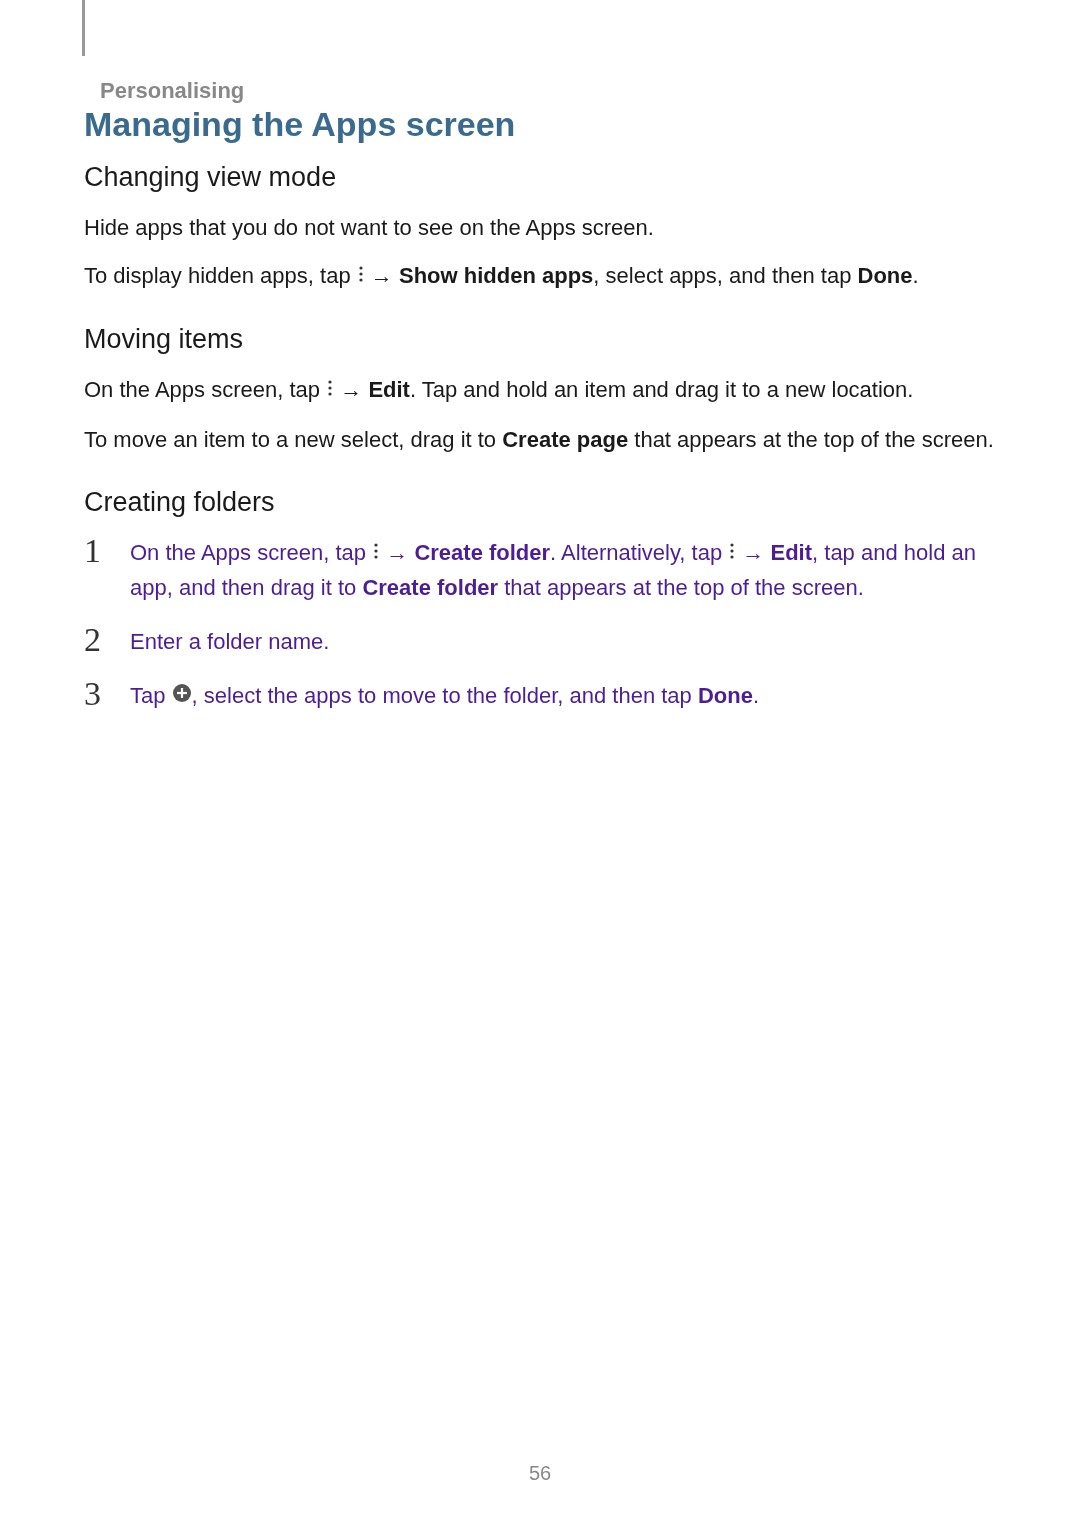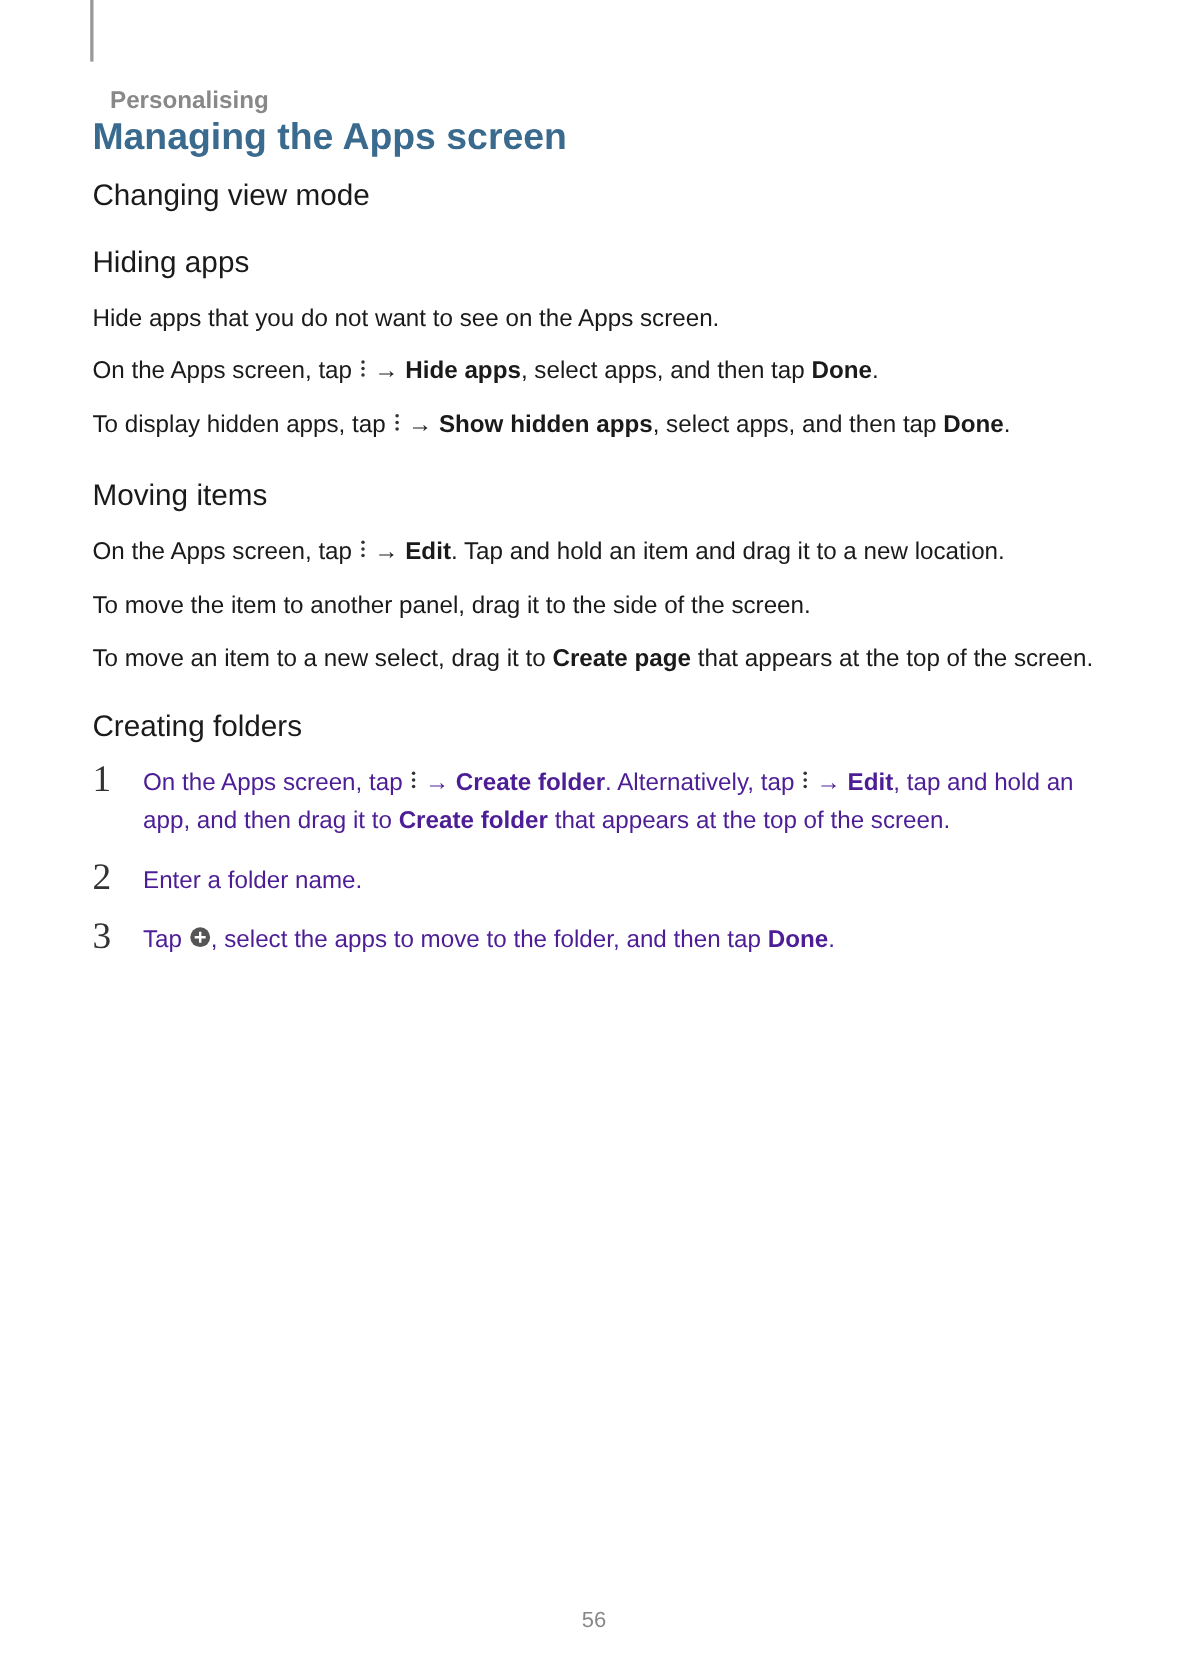--- a/index.html
+++ b/index.html
@@ -116,46 +116,37 @@
 
 <div class="header-rule"></div>
 <div class="header-text">Personalising</div>
 
 <div class="content">
 
   <h1 class="main-heading">Managing the Apps screen</h1>
 
   <h2 class="sub-heading">Changing view mode</h2>
 
-  <h2 class="sub-heading section-gap">Hiding apps</h2>
   <p class="body-text">Hide apps that you do not want to see on the Apps screen.</p>
-  <p class="body-text">
-    <span>On the Apps screen, tap </span><span class="more-icon"><svg width="8" height="18" viewBox="0 0 8 18">
-          <circle cx="4" cy="3" r="1.6" fill="#333"></circle>
-          <circle cx="4" cy="9" r="1.6" fill="#333"></circle>
-          <circle cx="4" cy="15" r="1.6" fill="#333"></circle>
-        </svg></span><span class="arrow"> → </span><span class="bold">Hide apps</span><span>, select apps, and then tap </span><span class="bold">Done</span><span>.</span>
-  </p>
   <p class="body-text">
     <span>To display hidden apps, tap </span><span class="more-icon"><svg width="8" height="18" viewBox="0 0 8 18">
           <circle cx="4" cy="3" r="1.6" fill="#333"></circle>
           <circle cx="4" cy="9" r="1.6" fill="#333"></circle>
           <circle cx="4" cy="15" r="1.6" fill="#333"></circle>
         </svg></span><span class="arrow"> → </span><span class="bold">Show hidden apps</span><span>, select apps, and then tap </span><span class="bold">Done</span><span>.</span>
   </p>
 
   <h2 class="sub-heading section-gap">Moving items</h2>
   <p class="body-text">
     <span>On the Apps screen, tap </span><span class="more-icon"><svg width="8" height="18" viewBox="0 0 8 18">
           <circle cx="4" cy="3" r="1.6" fill="#333"></circle>
           <circle cx="4" cy="9" r="1.6" fill="#333"></circle>
           <circle cx="4" cy="15" r="1.6" fill="#333"></circle>
         </svg></span><span class="arrow"> → </span><span class="bold">Edit</span><span>. Tap and hold an item and drag it to a new location.</span>
   </p>
-  <p class="body-text">To move the item to another panel, drag it to the side of the screen.</p>
   <p class="body-text">
     <span>To move an item to a new select, drag it to </span><span class="bold">Create page</span><span> that appears at the top of the screen.</span>
   </p>
 
   <h2 class="sub-heading section-gap">Creating folders</h2>
 
   <div class="numbered-list">
     <div class="list-item">
       <div class="list-number">1</div>
       <div class="list-content">

